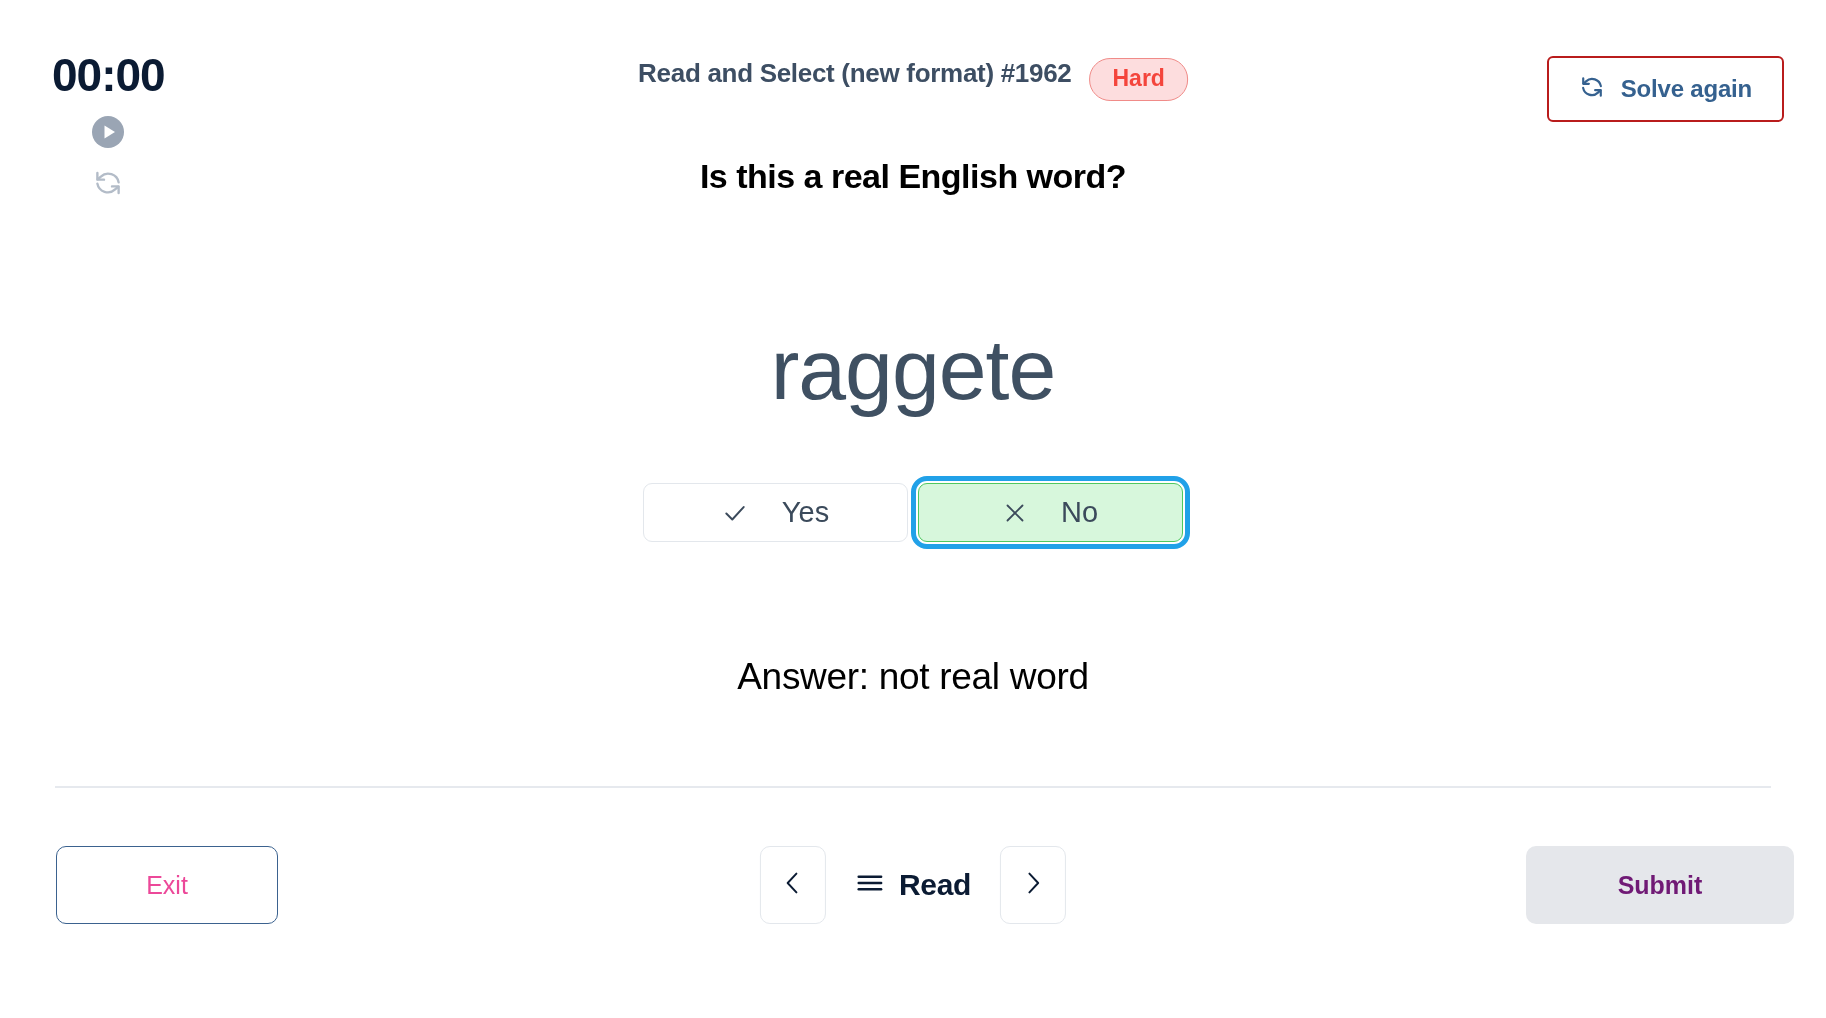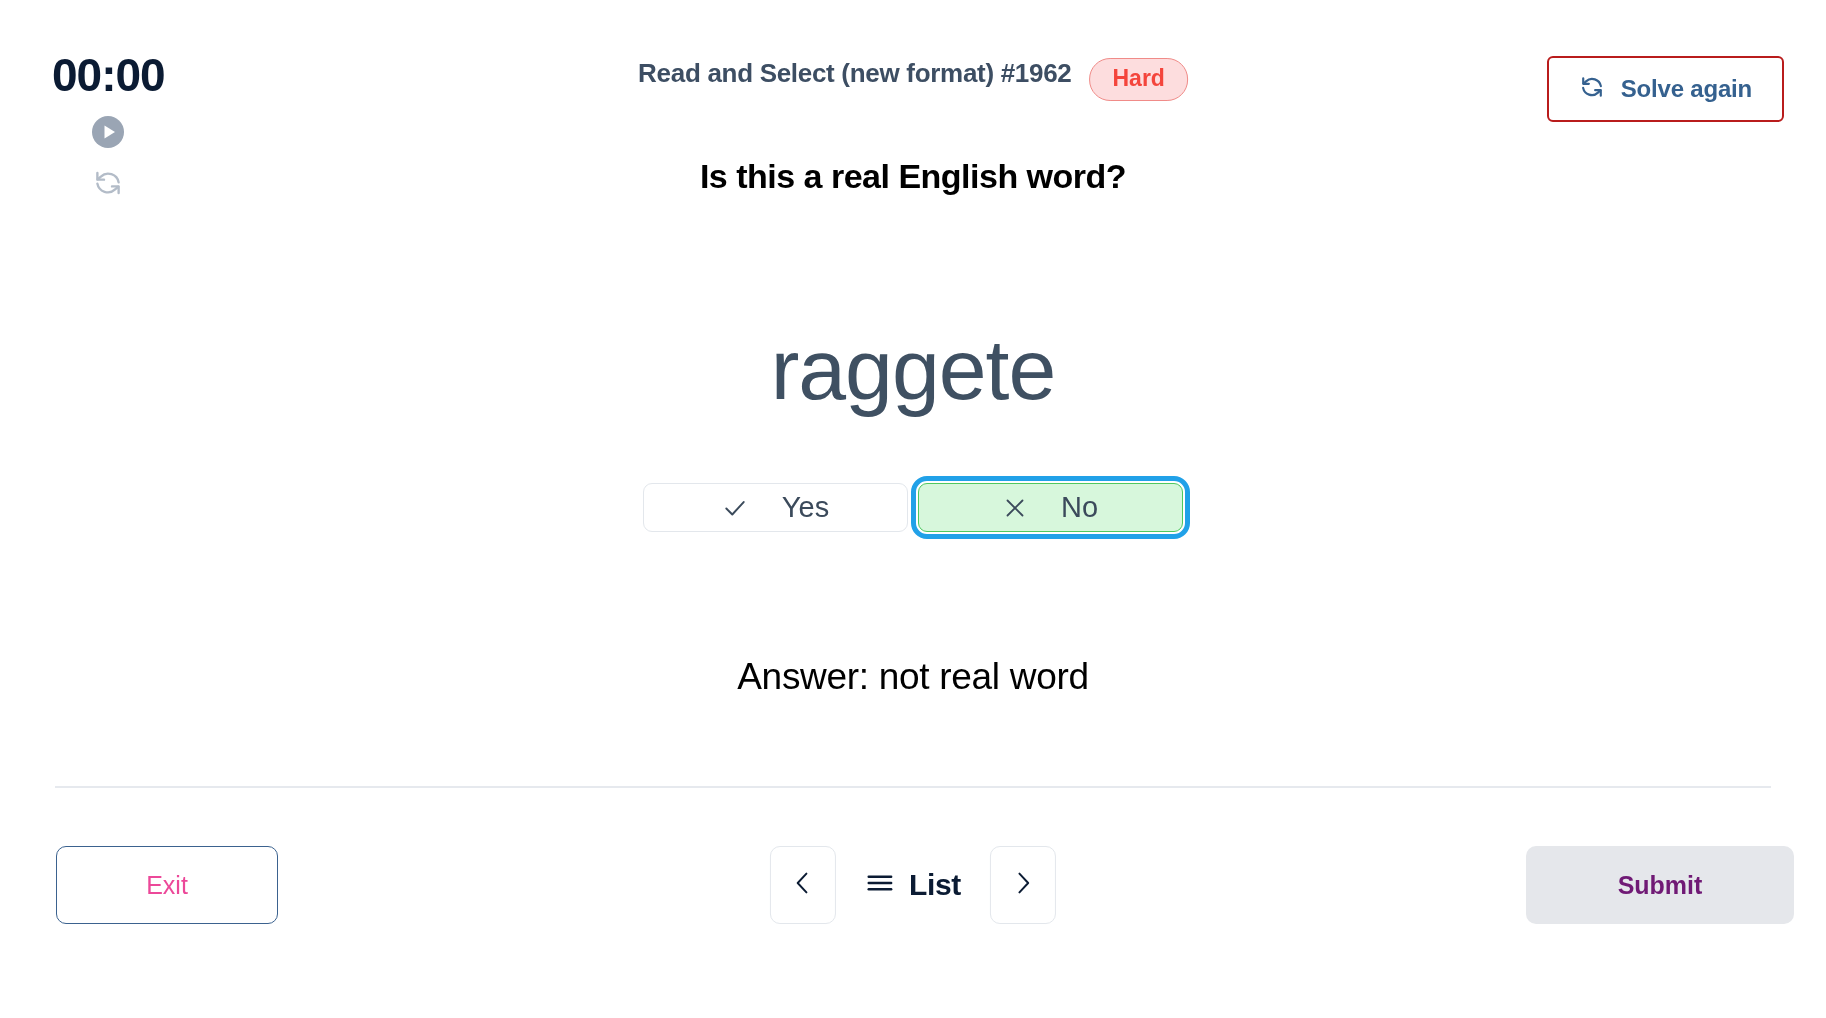--- a/index.html
+++ b/index.html
@@ -143,21 +143,21 @@
     left: 0;
     width: 1826px;
     display: flex;
     justify-content: center;
     align-items: center;
     gap: 10px;
   }
 
   .choice {
     width: 265px;
-    height: 49px;
+    height: 59px;
     display: flex;
     align-items: center;
     justify-content: center;
     gap: 34px;
     border-radius: 9px;
     font-size: 29px;
     color: #3b4a5b;
     background: #ffffff;
     border: 1px solid #e3e7ec;
     cursor: pointer;
@@ -359,21 +359,21 @@
       </div>
 
       <div class="list-btn">
         <span>
           <svg width="30" height="30" viewBox="0 0 24 24" fill="none" stroke="#0b1b33" stroke-width="1.9" stroke-linecap="round" aria-hidden="true">
             <line x1="3" y1="7" x2="21" y2="7"></line>
             <line x1="3" y1="12" x2="21" y2="12"></line>
             <line x1="3" y1="17" x2="21" y2="17"></line>
           </svg>
         </span>
-        <span class="list-label">List</span>
+        <span class="list-label">Read</span>
       </div>
 
       <div class="nav-square">
         <span>
           <svg width="28" height="28" viewBox="0 0 24 24" fill="none" stroke="#0b1b33" stroke-width="1.7" stroke-linecap="round" stroke-linejoin="round" aria-hidden="true">
             <polyline points="9,4 16.5,12 9,20"></polyline>
           </svg>
         </span>
       </div>
     </div>

